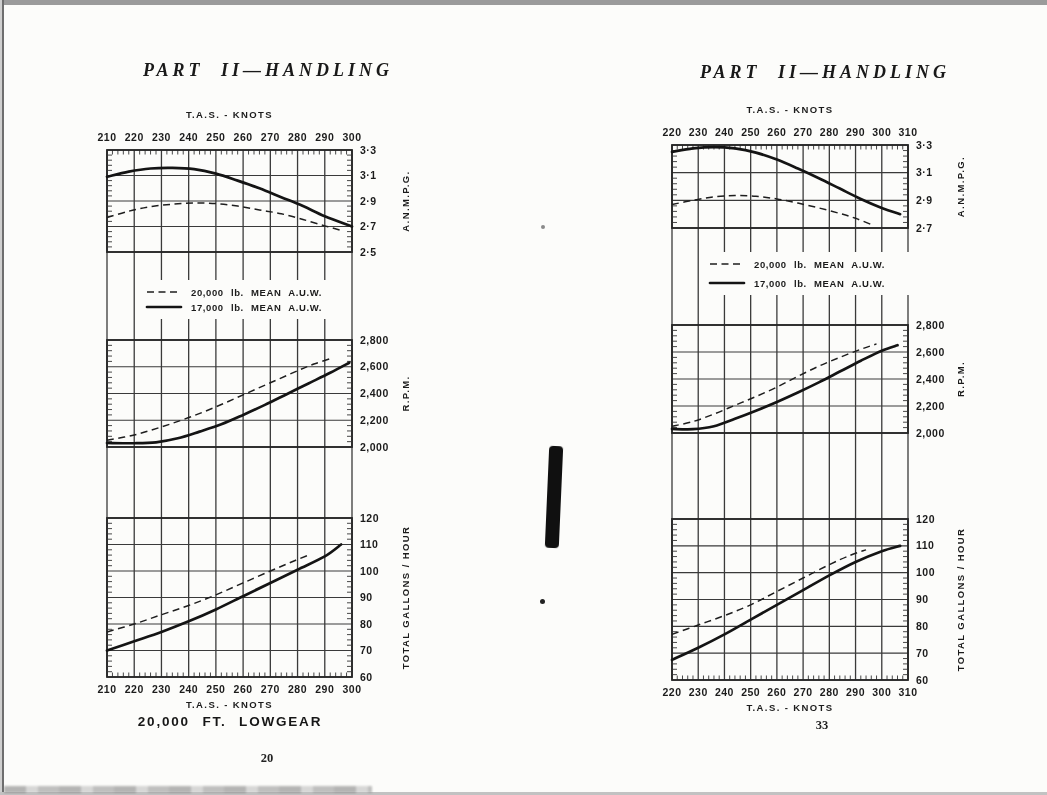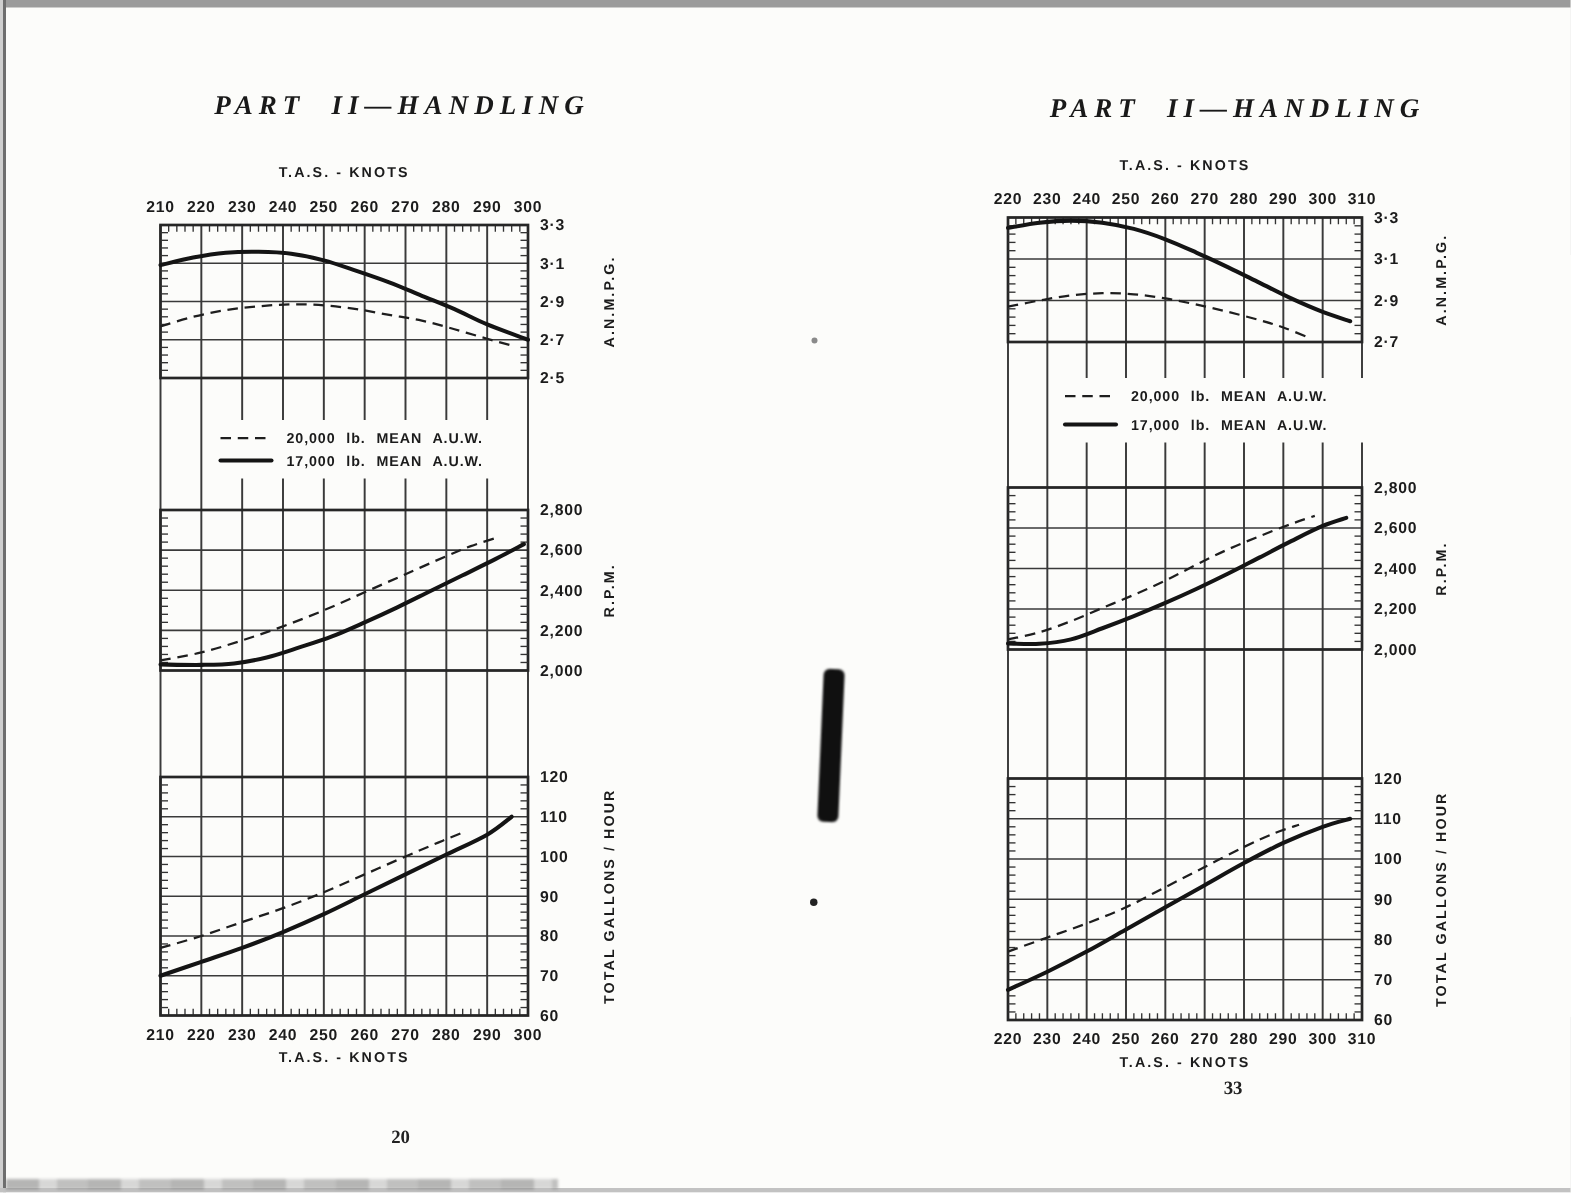--- a/index.html
+++ b/index.html
@@ -577,20 +577,21 @@
         <text x="754" y="286.5" class="legendtxt">17,000 lb. MEAN A.U.W.</text>
         <path d="M672,204.48333333333332C675.4962962962964,203.79166666666666 685.9851851851852,201.60138888888892 692.9777777777778,200.33333333333337C699.9703703703703,199.06527777777782 706.9629629629629,197.68194444444447 713.9555555555555,196.87500000000003C720.9481481481481,196.0680555555556 727.9407407407407,195.60694444444445 734.9333333333333,195.49166666666667C741.9259259259259,195.3763888888889 748.9185185185186,195.60694444444442 755.9111111111112,196.1833333333333C762.9037037037037,196.7597222222222 769.8962962962963,197.79722222222222 776.8888888888889,198.95C783.8814814814815,200.10277777777776 790.8740740740741,201.60138888888892 797.8666666666667,203.10000000000002C804.8592592592593,204.59861111111113 811.8518518518518,206.2125 818.8444444444444,207.94166666666666C825.837037037037,209.67083333333332 833.7037037037037,211.74583333333334 839.8222222222222,213.475C845.9407407407407,215.20416666666665 850.3111111111111,216.47222222222223 855.5555555555555,218.31666666666666C860.8,220.1611111111111 868.6666666666666,223.5041666666667 871.2888888888889,224.54166666666669" class="curve-dashed"></path>
         <path d="M672,151.91666666666666C675.4962962962964,151.34027777777777 685.9851851851852,149.26527777777775 692.9777777777778,148.45833333333331C699.9703703703703,147.65138888888887 706.9629629629629,147.07499999999996 713.9555555555555,147.07499999999996C720.9481481481481,147.07499999999996 727.9407407407407,147.5361111111111 734.9333333333333,148.45833333333331C741.9259259259259,149.38055555555553 748.9185185185186,150.76388888888886 755.9111111111112,152.6083333333333C762.9037037037037,154.45277777777773 769.8962962962963,156.8736111111111 776.8888888888889,159.525C783.8814814814815,162.1763888888889 790.8740740740741,165.4041666666667 797.8666666666667,168.51666666666668C804.8592592592593,171.62916666666666 811.8518518518518,174.85694444444442 818.8444444444444,178.2C825.837037037037,181.54305555555555 832.8296296296296,185.11666666666667 839.8222222222222,188.57500000000002C846.8148148148148,192.03333333333336 853.8074074074074,195.72222222222223 860.8,198.95C867.7925925925925,202.17777777777775 875.2222222222223,205.40555555555554 881.7777777777778,207.94166666666666C888.3333333333334,210.4777777777778 897.0740740740741,213.1291666666667 900.1333333333333,214.16666666666669" class="curve-solid"></path>
         <path d="M672,426.25C675.4962962962964,425.4625 685.9851851851852,423.54999999999995 692.9777777777778,421.525C699.9703703703703,419.5 706.9629629629629,416.8 713.9555555555555,414.1C720.9481481481481,411.40000000000003 727.9407407407407,408.25 734.9333333333333,405.325C741.9259259259259,402.4 748.9185185185186,399.5875 755.9111111111112,396.55C762.9037037037037,393.51250000000005 769.8962962962963,390.475 776.8888888888889,387.1C783.8814814814815,383.725 790.8740740740741,379.7875 797.8666666666667,376.3C804.8592592592593,372.8125 811.8518518518518,369.32500000000005 818.8444444444444,366.175C825.837037037037,363.025 832.8296296296296,360.2125 839.8222222222222,357.4C846.8148148148148,354.5875 854.6814814814815,351.55 860.8,349.3C866.9185185185185,347.05 873.911111111111,344.79999999999995 876.5333333333333,343.9" class="curve-dashed"></path>
         <path d="M672,428.95C675.4962962962964,428.995 685.9851851851852,429.67 692.9777777777778,429.22C699.9703703703703,428.77000000000004 706.9629629629629,427.9825 713.9555555555555,426.25C720.9481481481481,424.5175 727.9407407407407,421.41249999999997 734.9333333333333,418.825C741.9259259259259,416.2375 748.9185185185186,413.5375 755.9111111111112,410.725C762.9037037037037,407.9125 769.8962962962963,404.9875 776.8888888888889,401.95C783.8814814814815,398.91249999999997 790.8740740740741,395.7625 797.8666666666667,392.5C804.8592592592593,389.2375 811.8518518518518,385.8625 818.8444444444444,382.375C825.837037037037,378.8875 832.8296296296296,375.175 839.8222222222222,371.575C846.8148148148148,367.97499999999997 853.8074074074074,364.2625 860.8,360.775C867.7925925925925,357.28749999999997 875.6592592592593,353.23749999999995 881.7777777777778,350.65C887.8962962962963,348.0625 894.8888888888889,346.15 897.5111111111112,345.25" class="curve-solid"></path>
         <path d="M672,634.3833333333333C676.3703703703703,632.8180555555556 689.4814814814814,628.1222222222223 698.2222222222222,624.9916666666667C706.9629629629629,621.8611111111111 715.7037037037037,618.9541666666667 724.4444444444445,615.6C733.1851851851852,612.2458333333334 741.9259259259259,608.8916666666667 750.6666666666666,604.8666666666667C759.4074074074074,600.8416666666667 768.1481481481482,595.9222222222222 776.8888888888889,591.45C785.6296296296297,586.9777777777779 794.3703703703703,582.5055555555555 803.1111111111111,578.0333333333333C811.8518518518518,573.5611111111111 821.4666666666666,568.4180555555556 829.3333333333333,564.6166666666667C837.1999999999999,560.8152777777777 844.1925925925926,557.6847222222223 850.3111111111111,555.225C856.4296296296296,552.7652777777778 863.4222222222222,550.7527777777777 866.0444444444445,549.8583333333333" class="curve-dashed"></path>
         <path d="M672,659.875C676.3703703703703,657.8625 689.4814814814814,652.0486111111111 698.2222222222222,647.8C706.9629629629629,643.5513888888888 715.7037037037037,639.0791666666667 724.4444444444445,634.3833333333333C733.1851851851852,629.6875 741.9259259259259,624.5444444444445 750.6666666666666,619.625C759.4074074074074,614.7055555555555 768.1481481481482,609.7861111111112 776.8888888888889,604.8666666666667C785.6296296296297,599.9472222222222 794.3703703703703,595.0277777777778 803.1111111111111,590.1083333333333C811.8518518518518,585.1888888888889 820.5925925925925,580.0458333333333 829.3333333333333,575.35C838.074074074074,570.6541666666667 846.8148148148148,565.9583333333333 855.5555555555555,561.9333333333333C864.2962962962963,557.9083333333333 874.3481481481482,553.8833333333333 881.7777777777778,551.2C889.2074074074075,548.5166666666668 897.0740740740741,546.7277777777779 900.1333333333333,545.8333333333334" class="curve-solid"></path>
       </g>
     </svg>
 
+  <div class="caption" style="left:80px;top:714px;">20,000 FT.  LOWGEAR</div>
 
   <div class="pagenum" style="left:237px;top:751px;">20</div>
   <div class="pagenum" style="left:792px;top:718px;">33</div>
 
   <div class="ink-blob"></div>
   <div class="ink-dot-dark"></div>
   <div class="ink-dot-faint"></div>
   <div class="smudge"></div>
 </div>
 

